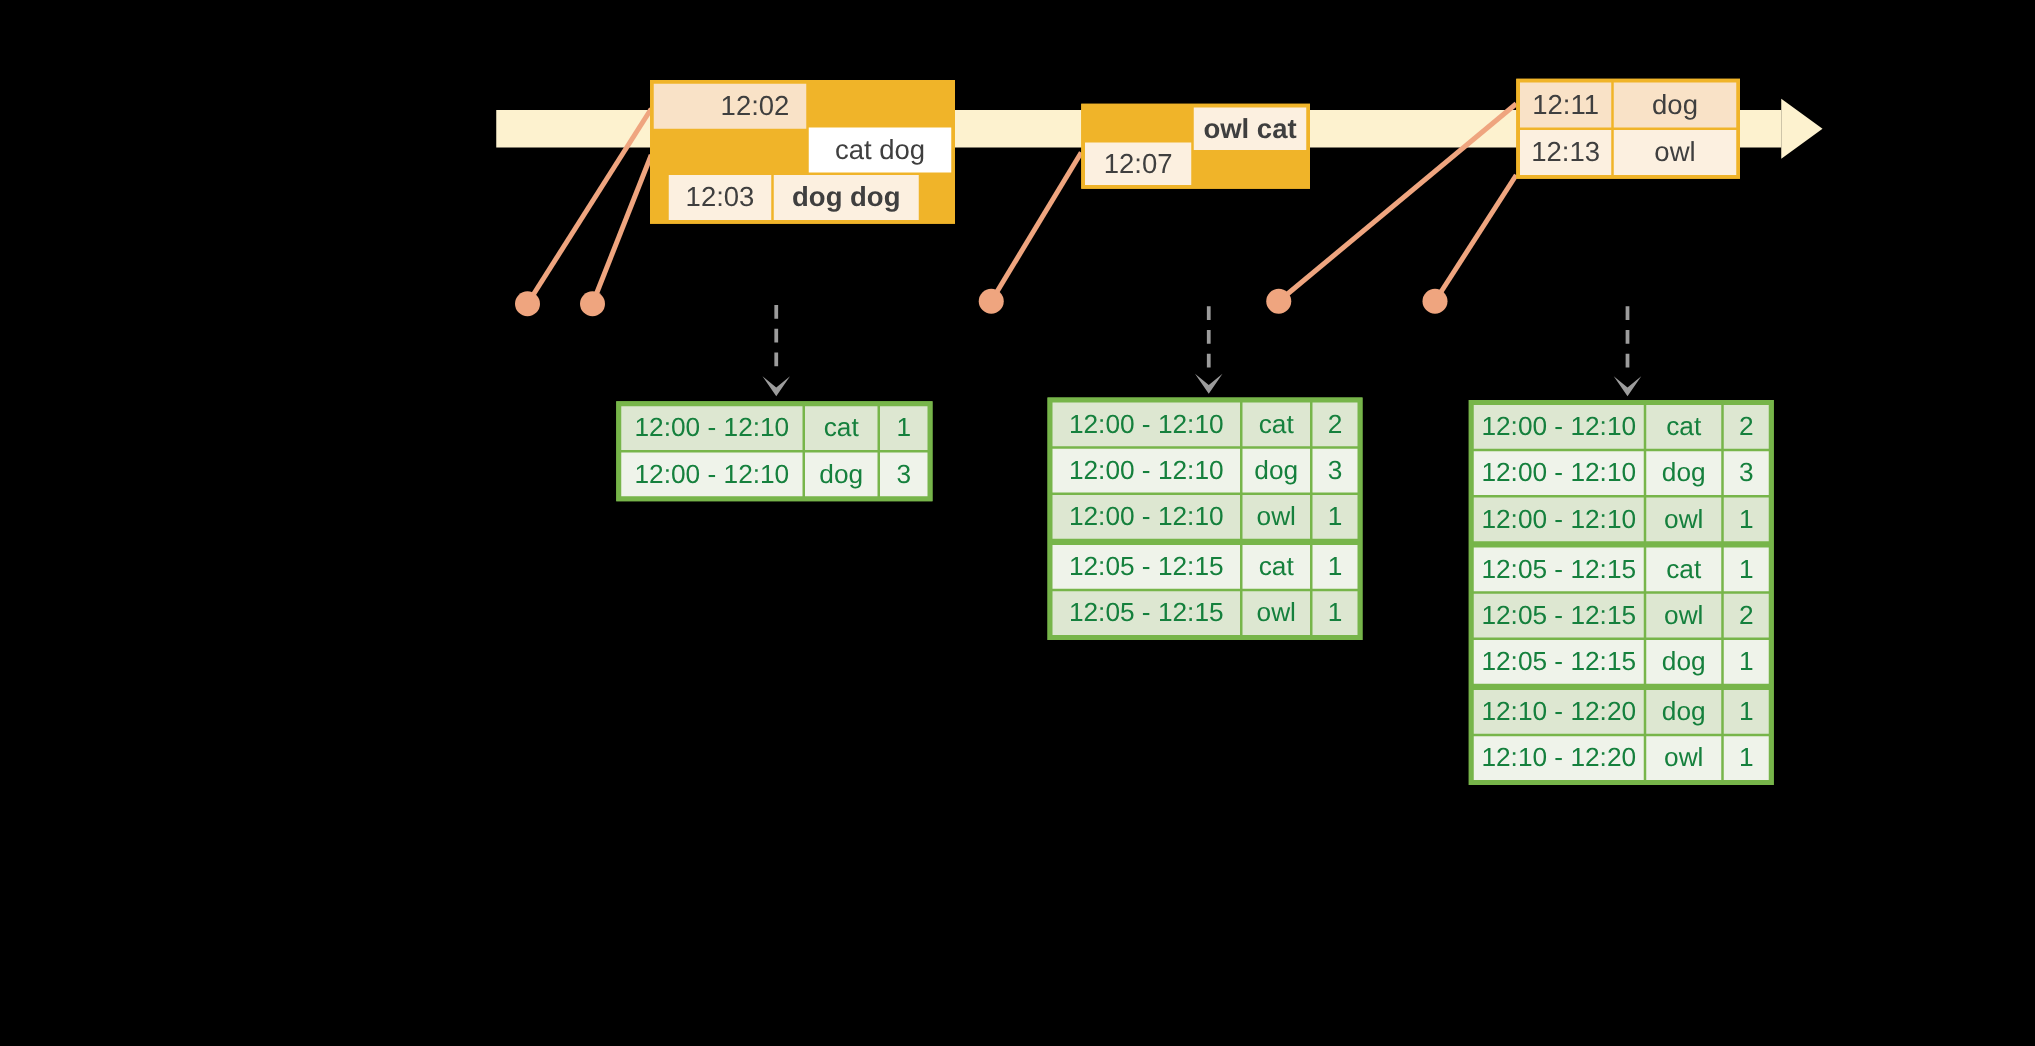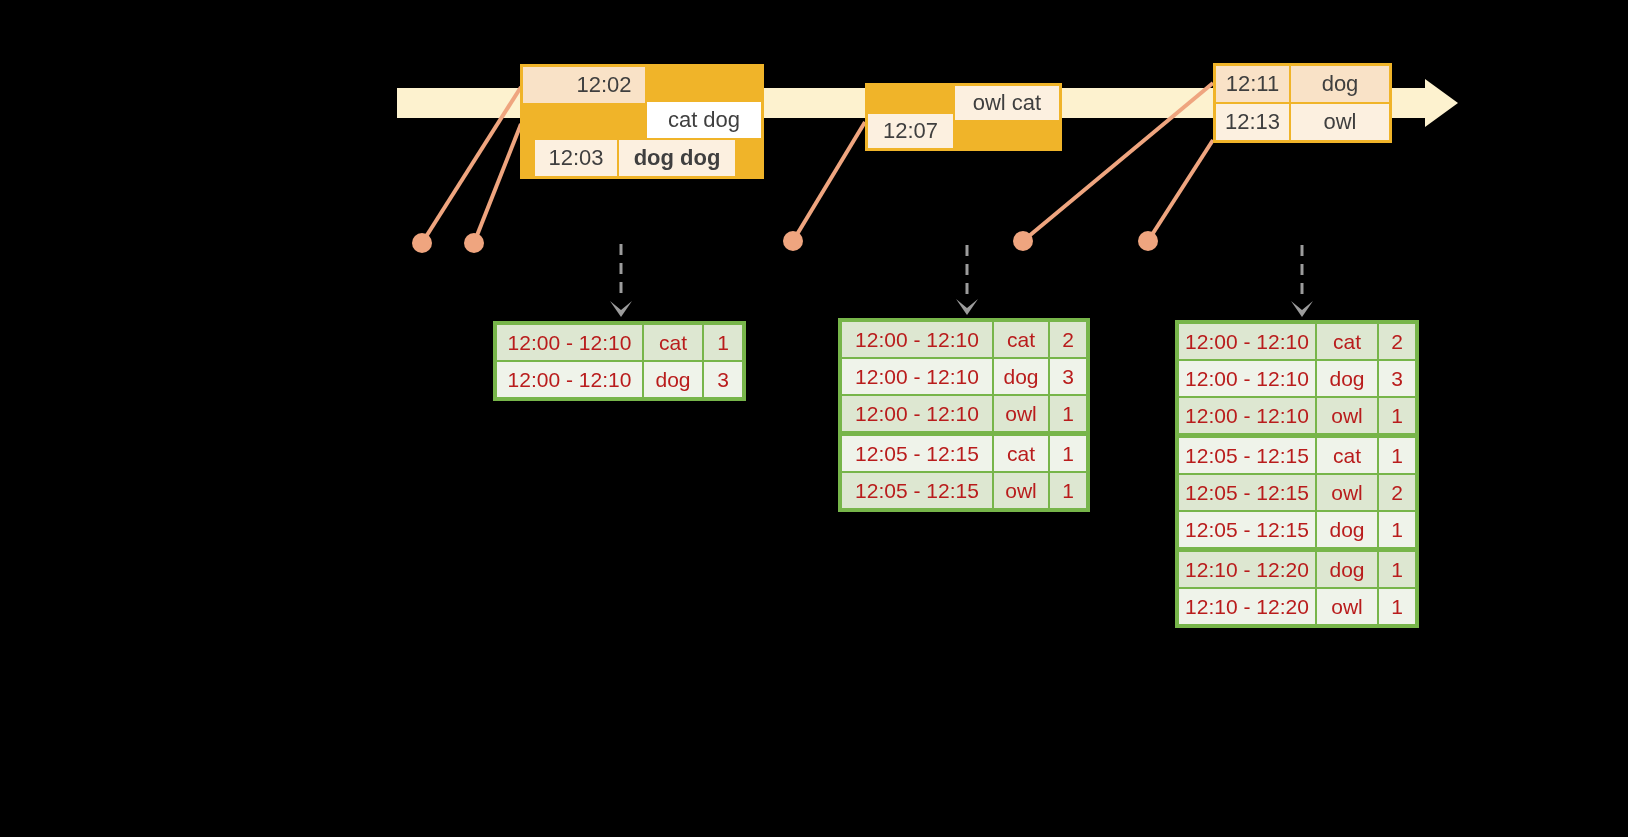--- a/index.html
+++ b/index.html
@@ -50,21 +50,21 @@
     background: #77b54a;
     box-sizing: border-box;
   }
   .rrow { display: flex; gap: 2px; }
   .rrow.group-sep { margin-top: 3px; }
   .rcell {
     display: flex;
     align-items: center;
     justify-content: center;
     font-size: 21px;
-    color: #b91c1c;
+    color: #15803d;
     white-space: nowrap;
   }
 </style>
 </head>
 <body>
 
 <div id="stage">
   <svg id="svg-layer" xmlns="http://www.w3.org/2000/svg" viewBox="0 0 1628 837">
       <rect x="397" y="88" width="1028" height="30" fill="#fdf2cf"></rect>
       <polygon points="1425,79 1458,103 1425,127" fill="#fdf2cf"></polygon>
@@ -92,21 +92,21 @@
           <div class="ecell" style="width: 114px; height: 36px; background: #ffffff; margin-top: 35px;">cat dog</div>
         </div>
         <div class="erow">
           <div class="ecell" style="width: 82px; height: 36px; background: rgb(252, 240, 224); margin-left: 12px;">12:03</div>
           <div class="ecell" style="width: 116px; height: 36px; background: rgb(252, 240, 224); font-weight: bold;">dog dog</div>
         </div>
       </div>
       <div class="etable" style="left: 865px; top: 83px;">
         <div class="erow">
           <div class="ecell" style="width: 85px; height: 34px; background: rgb(252, 240, 224); margin-top: 28px;">12:07</div>
-          <div class="ecell" style="width: 104px; height: 34px; background: rgb(252, 240, 224);">owl cat</div>
+          <div class="ecell" style="width: 90px; height: 34px; background: rgb(252, 240, 224); font-weight: bold;">owl cat</div>
         </div>
       </div>
       <div class="etable" style="left: 1213px; top: 63px; align-items: flex-end;">
         <div class="erow">
           <div class="ecell" style="width: 73px; height: 36px; background: rgb(249, 226, 199);">12:11</div>
           <div class="ecell" style="width: 98px; height: 36px; background: rgb(249, 226, 199);">dog</div>
         </div>
         <div class="erow">
           <div class="ecell" style="width: 73px; height: 36px; background: rgb(252, 240, 224);">12:13</div>
           <div class="ecell" style="width: 98px; height: 36px; background: rgb(252, 240, 224);">owl</div>

